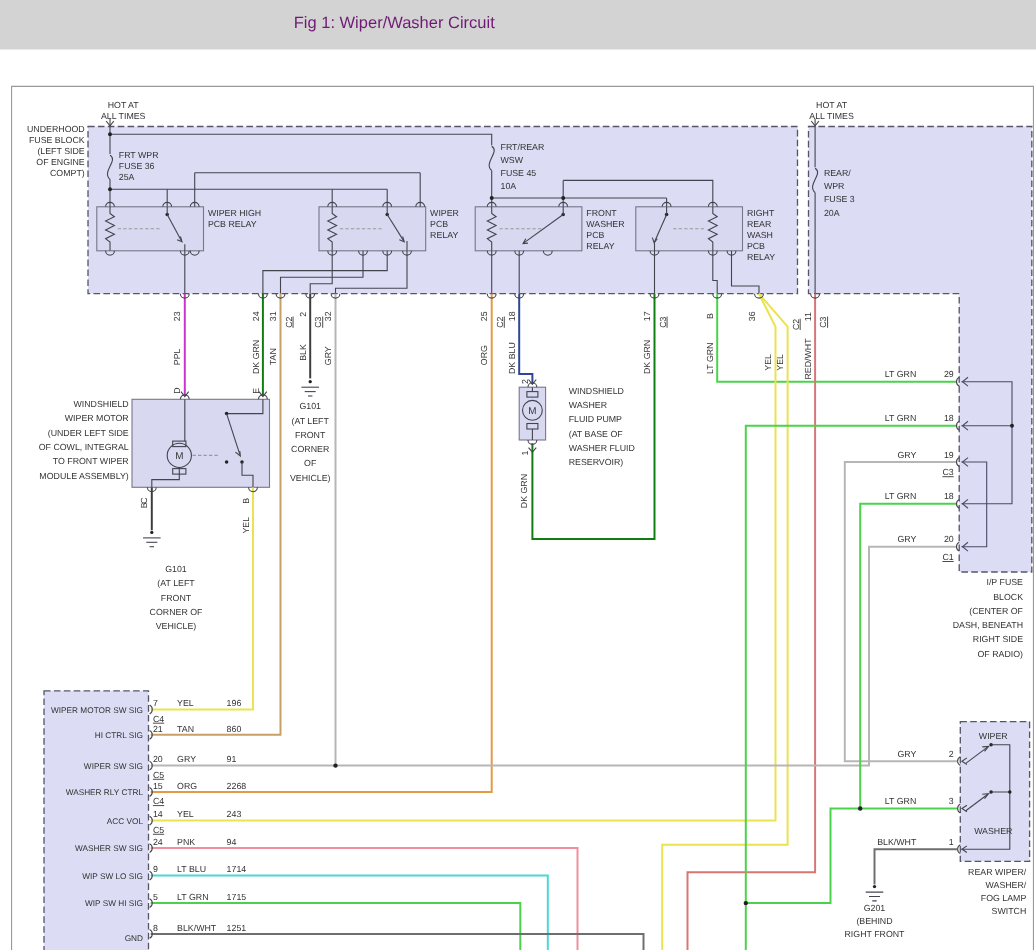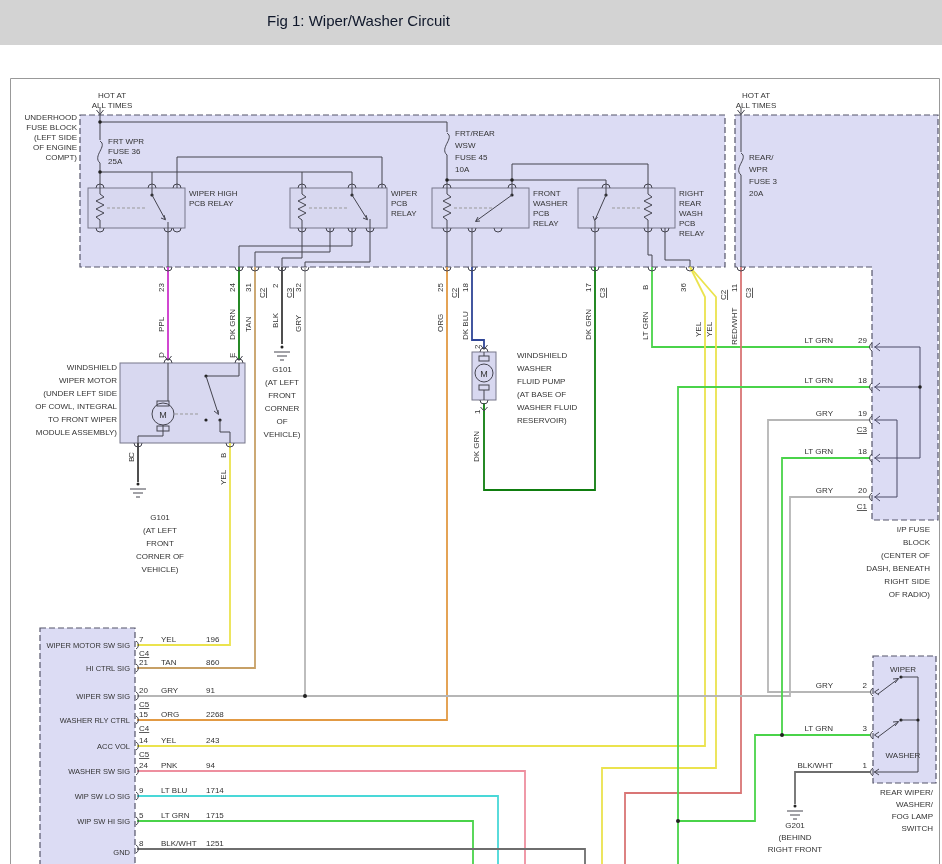--- a/index.html
+++ b/index.html
@@ -1,18 +1,18 @@
 <!DOCTYPE html>
 <html><head>
 <meta charset="utf-8">
 <style>
   html,body{margin:0;padding:0;background:#fff;font-family:"Liberation Sans",sans-serif;}
   #stage{position:relative;width:942px;height:864px;overflow:hidden;background:#fff;}
   #titlebar{position:absolute;left:0;top:0;width:942px;height:45px;background:#d3d3d3;}
-  #titlebar span{position:absolute;left:267px;top:12px;font-size:15px;color:#0f172a;}
+  #titlebar span{position:absolute;left:267px;top:12px;font-size:15px;color:#701a75;}
   svg{position:absolute;left:0;top:0;}
   svg text{font-family:"Liberation Sans",sans-serif;font-size:8px;fill:#333;}
   .t75{font-size:7.5px;}
   .mid{text-anchor:middle;}
   .end{text-anchor:end;}
   .und{text-decoration:underline;}
   .blk{fill:#dcdcf4;stroke:#55556a;stroke-width:1.2;stroke-dasharray:6,3;}
   .box{fill:#d8d8f0;stroke:#77778a;stroke-width:1;}
   .w{fill:none;stroke-width:1.8;}
   .i{fill:none;stroke:#44444f;stroke-width:1;}

